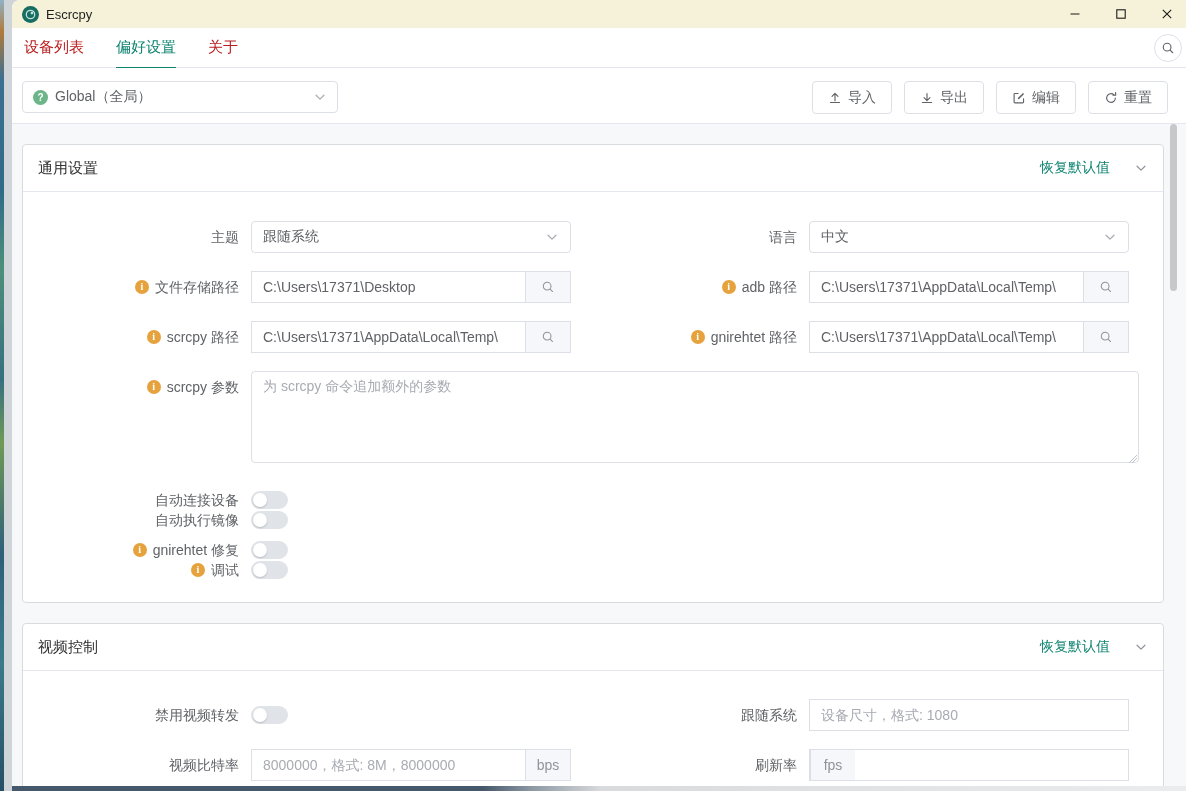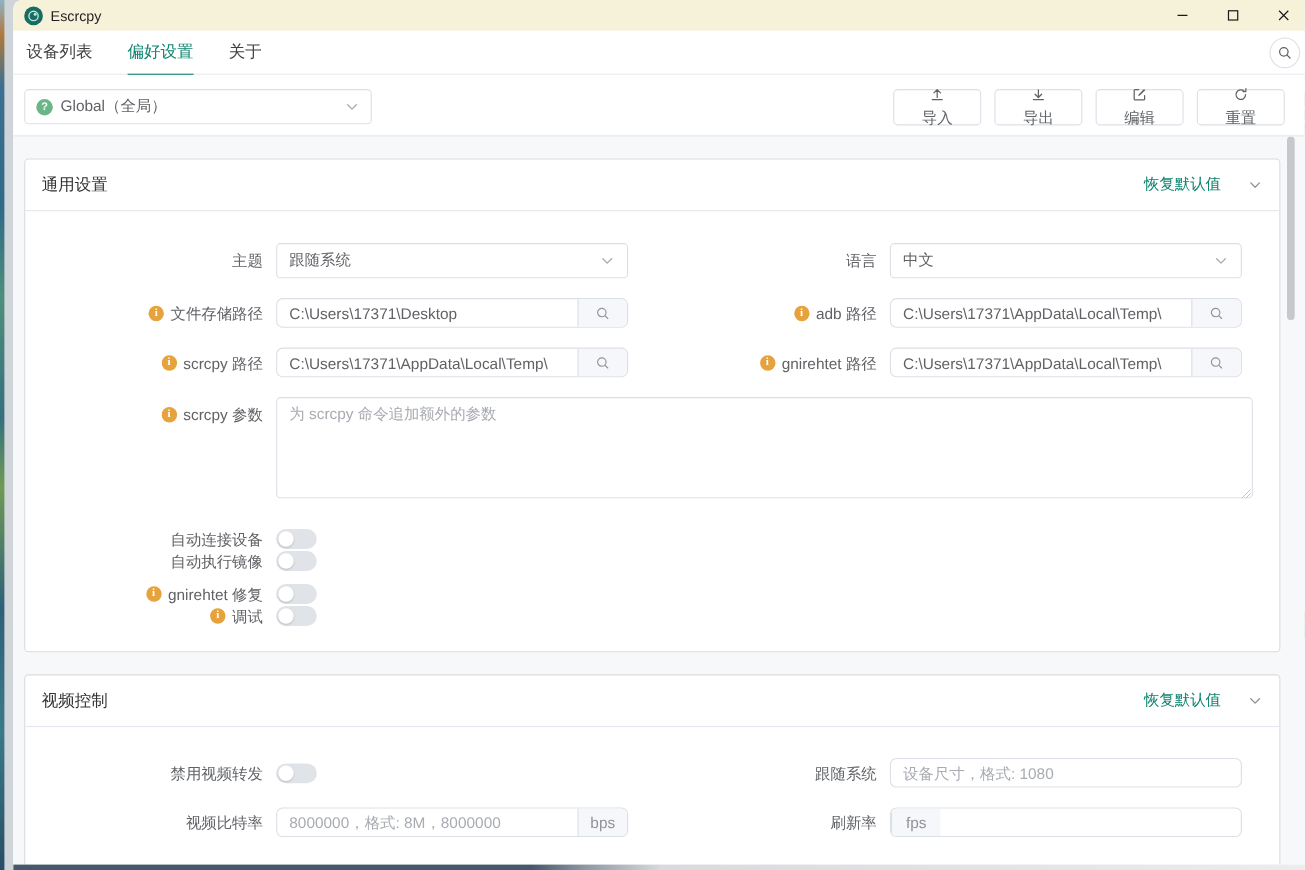--- a/index.html
+++ b/index.html
@@ -18,36 +18,36 @@
   
   .titlebar { position:relative; height:28px; background:var(--titlebar,#f6f2d9); display:flex; align-items:center; padding-left:10px; }
   .app-icon { width:17px; height:17px; border-radius:50%; background:#176d62; display:flex; align-items:center; justify-content:center; margin-right:7px; }
   .app-icon svg { display:block; }
   .win-title { font-size:13px; color:#1f1f1f; }
   .win-controls { position:absolute; right:0; top:0; height:28px; display:flex; }
   .win-btn { width:46px; height:28px; display:flex; align-items:center; justify-content:center; color:#1a1a1a; }
 
   
   .tabbar { position:relative; height:40px; background:#fff; border-bottom:1px solid #e4e7ed; display:flex; align-items:center; padding-left:12px; }
-  .tab { position:relative; height:40px; display:flex; align-items:center; margin-right:32px; font-size:15px; color:#404040; cursor:pointer; }
+  .tab { position:relative; height:40px; display:flex; align-items:center; margin-right:32px; font-size:15px; color:#b91c1c; cursor:pointer; }
   .tab.active { color:var(--accent,#0e8470); font-weight:500; }
   .tab.active::after { content:""; position:absolute; left:0; right:0; bottom:-1px; height:2px; background:var(--accent,#0e8470); }
   .tab-search { position:absolute; right:8px; top:6px; width:28px; height:28px; border:1px solid #dcdfe6; border-radius:50%; display:flex; align-items:center; justify-content:center; color:#606266; background:#fff; }
 
   
   .toolbar { position:relative; height:55px; background:#fff; }
   .scope-select { position:absolute; left:10px; top:13px; width:316px; height:32px; border:1px solid #dcdfe6; border-radius:4px;
     display:flex; align-items:center; padding:0 10px; background:#fff; }
   .scope-qicon { width:15px; height:15px; border-radius:50%; background:var(--scope-icon,#6cb588); color:#fff; font-size:10px; font-weight:bold;
     display:flex; align-items:center; justify-content:center; margin-right:7px; flex:0 0 auto; }
   .scope-text { color:#606266; font-size:14px; flex:1; }
   .chev { color:#a8abb2; display:flex; }
   .tb-buttons { position:absolute; right:22px; top:13px; display:flex; gap:12px; }
   .tb-btn { width:80px; height:33px; border:1px solid #dcdfe6; border-radius:4px; background:#fff; display:flex; align-items:center; justify-content:center;
-    gap:6px; color:#606266; font-size:14px; cursor:pointer;flex-direction:column; }
+    gap:6px; color:#606266; font-size:14px; cursor:pointer; }
   .tb-btn svg { flex:0 0 auto; }
 
   
   .scrollarea { position:absolute; left:0; top:123px; width:1178px; height:663px; border-top:1px solid #e4e7ed; background:#f7f8f9; overflow:hidden; }
   .scroll-thumb { position:absolute; right:13px; top:0; width:7px; height:167px; border-radius:4px; background:#c6c8cb; }
 
   .card { margin:20px 26px 0 10px; background:#fff; border:1px solid #d9dcdf; border-radius:4px; }
   .card-header { height:47px; display:flex; align-items:center; padding:0 15px; border-bottom:1px solid #e4e7ed; }
   .card-title { font-size:15px; font-weight:500; color:#303133; flex:1; }
   .restore-link { color:var(--accent,#0e8470); font-size:14px; margin-right:24px; cursor:pointer; }
@@ -62,21 +62,21 @@
   .half { width:568px; display:flex; align-items:center; }
   .full { width:1136px; display:flex; align-items:flex-start; }
   .form-label { width:228px; padding-right:12px; text-align:right; color:#606266; font-size:14px; line-height:20px;
     display:flex; align-items:center; justify-content:flex-end; gap:6px; flex:0 0 auto; }
   .info-dot { width:14px; height:14px; border-radius:50%; background:var(--info-icon,#e6a23c); color:#fff; font-size:10px; font-weight:bold;
     font-family:"Liberation Serif",serif; display:inline-flex; align-items:center; justify-content:center; flex:0 0 auto; }
 
   .control.select { width:320px; height:32px; border:1px solid #dcdfe6; border-radius:4px; background:#fff; display:flex; align-items:center; padding:0 11px; }
   .sel-text { flex:1; color:#606266; font-size:14px; }
 
-  .input-group { width:320px; height:27px; display:flex; border:1px solid #dcdfe6; border-radius:6px; background:#fff; overflow:hidden; }
+  .input-group { width:320px; height:32px; display:flex; border:1px solid #dcdfe6; border-radius:0; background:#fff; overflow:hidden; }
   .input-group input { flex:1; min-width:0; border:none; outline:none; padding:0 11px; font-size:14px; color:#606266; background:transparent;
     font-family:"Liberation Sans","DejaVu Sans",sans-serif; }
   .input-group input::placeholder { color:#a8abb2; }
   .append { width:45px; flex:0 0 auto; background:#f5f7fa; border-left:1px solid #dcdfe6; display:flex; align-items:center; justify-content:center;
     color:#909399; font-size:14px; }
 
   .textarea-wrap { width:888px; position:relative; }
   textarea { width:888px; height:92px; border:1px solid #dcdfe6; border-radius:4px; resize:none; padding:6px 11px; font-size:14px; color:#606266;
     font-family:"Liberation Sans","DejaVu Sans",sans-serif; outline:none; }
   textarea::placeholder { color:#a8abb2; }

